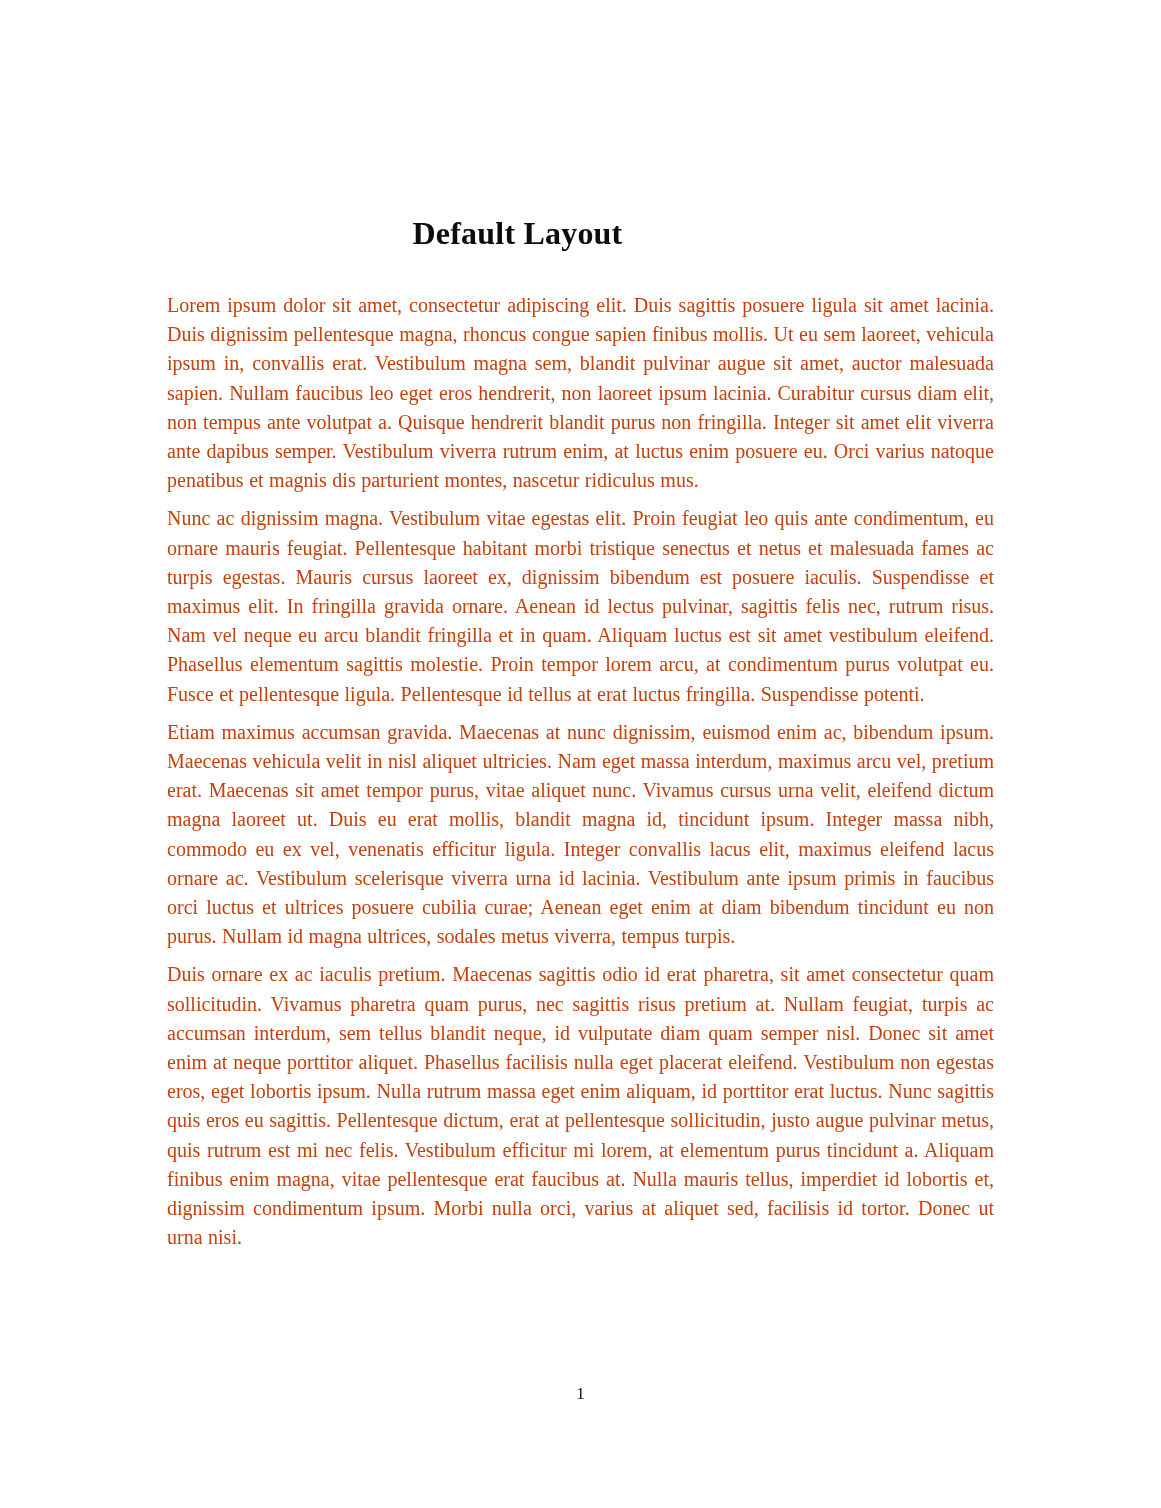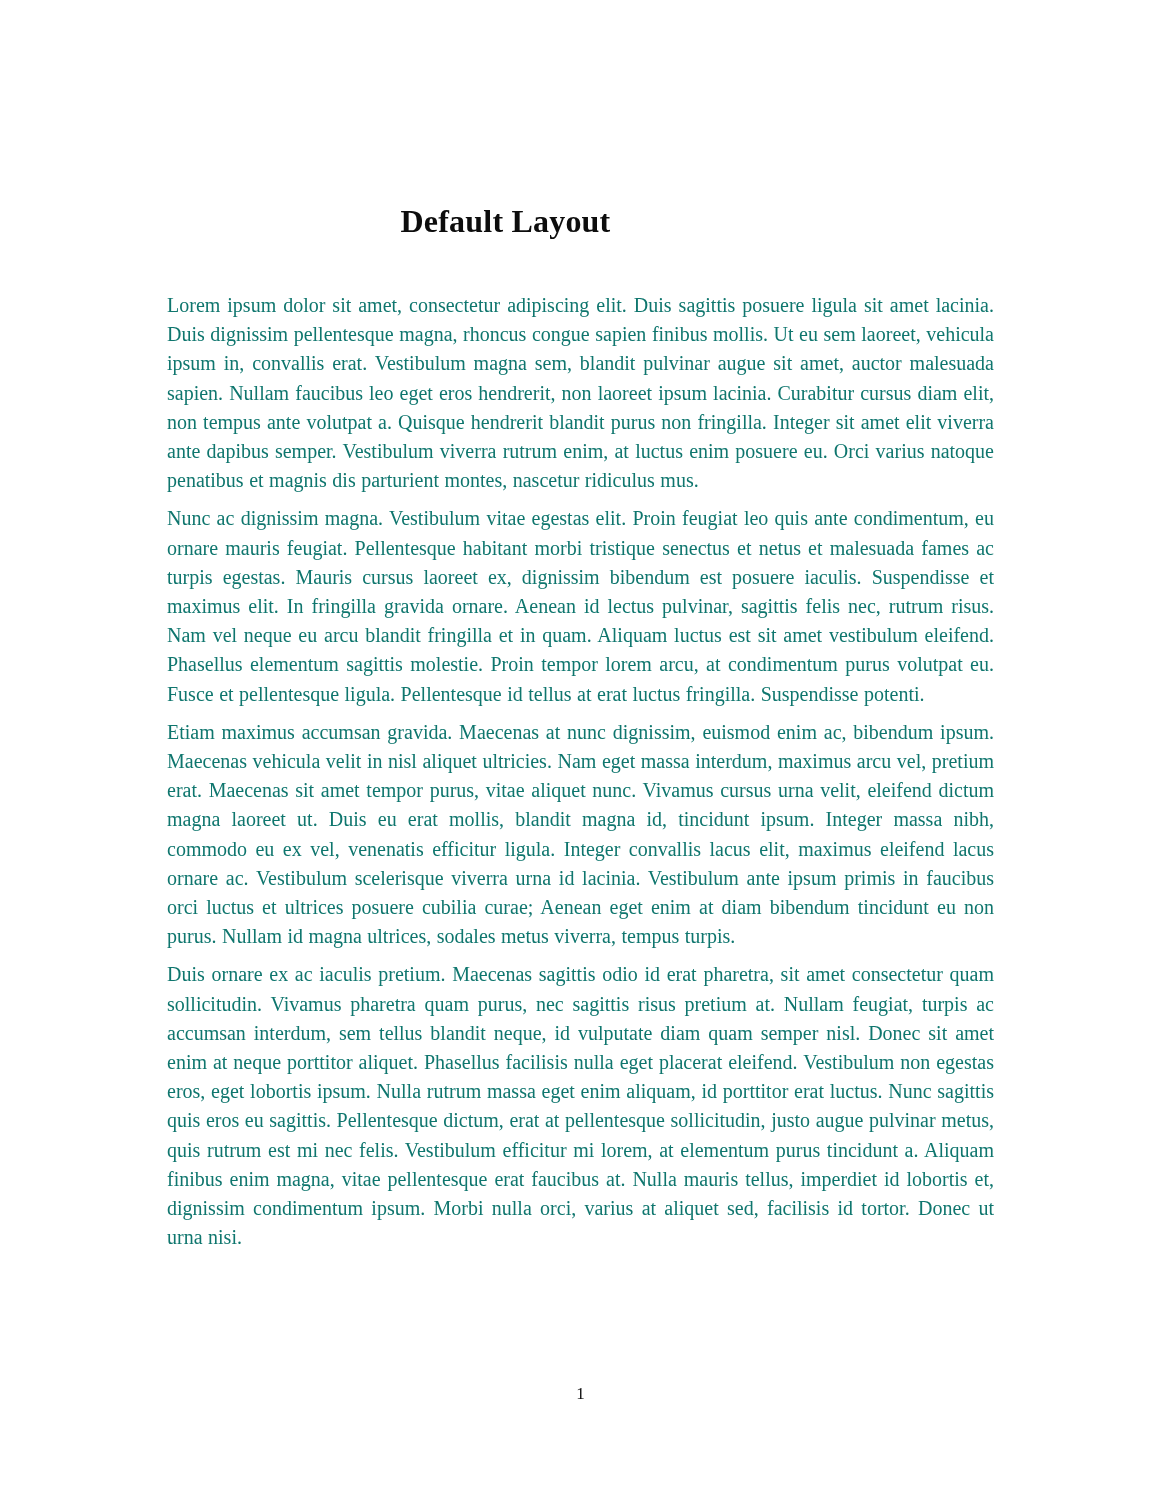--- a/index.html
+++ b/index.html
@@ -19,35 +19,35 @@
   .doc-title {
     position: absolute;
     top: 203px;
     left: 0;
     width: 1011px;
     text-align: center;
     font-size: 32px;
     font-weight: 700;
     letter-spacing: 0.2px;
     color: #0d0d0d;
-    margin: 0;
+    margin: 12px;
   }
   .body-text {
     position: absolute;
     top: 291px;
     left: 167px;
     width: 827px;
   }
   .body-text p {
     margin: 0 0 9px 0;
     font-size: 20px;
     line-height: 29.2px;
     text-align: justify;
     text-justify: inter-word;
-    color: #0f766e;
+    color: #c2410c;
     word-spacing: 0.5px;
   }
   .page-footer {
     position: absolute;
     top: 1384px;
     left: 0;
     width: 1161px;
     text-align: center;
     font-size: 17px;
     color: #111111;

